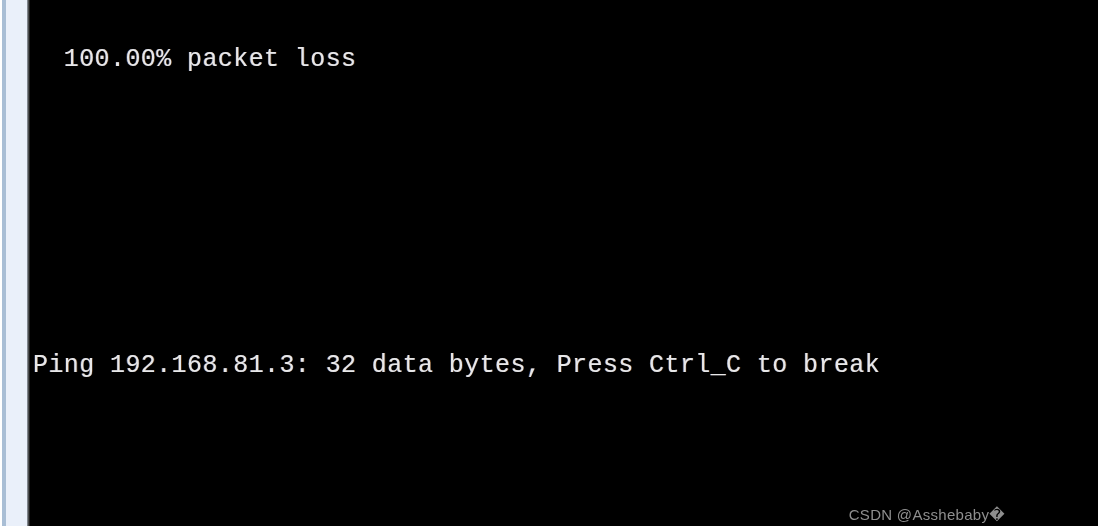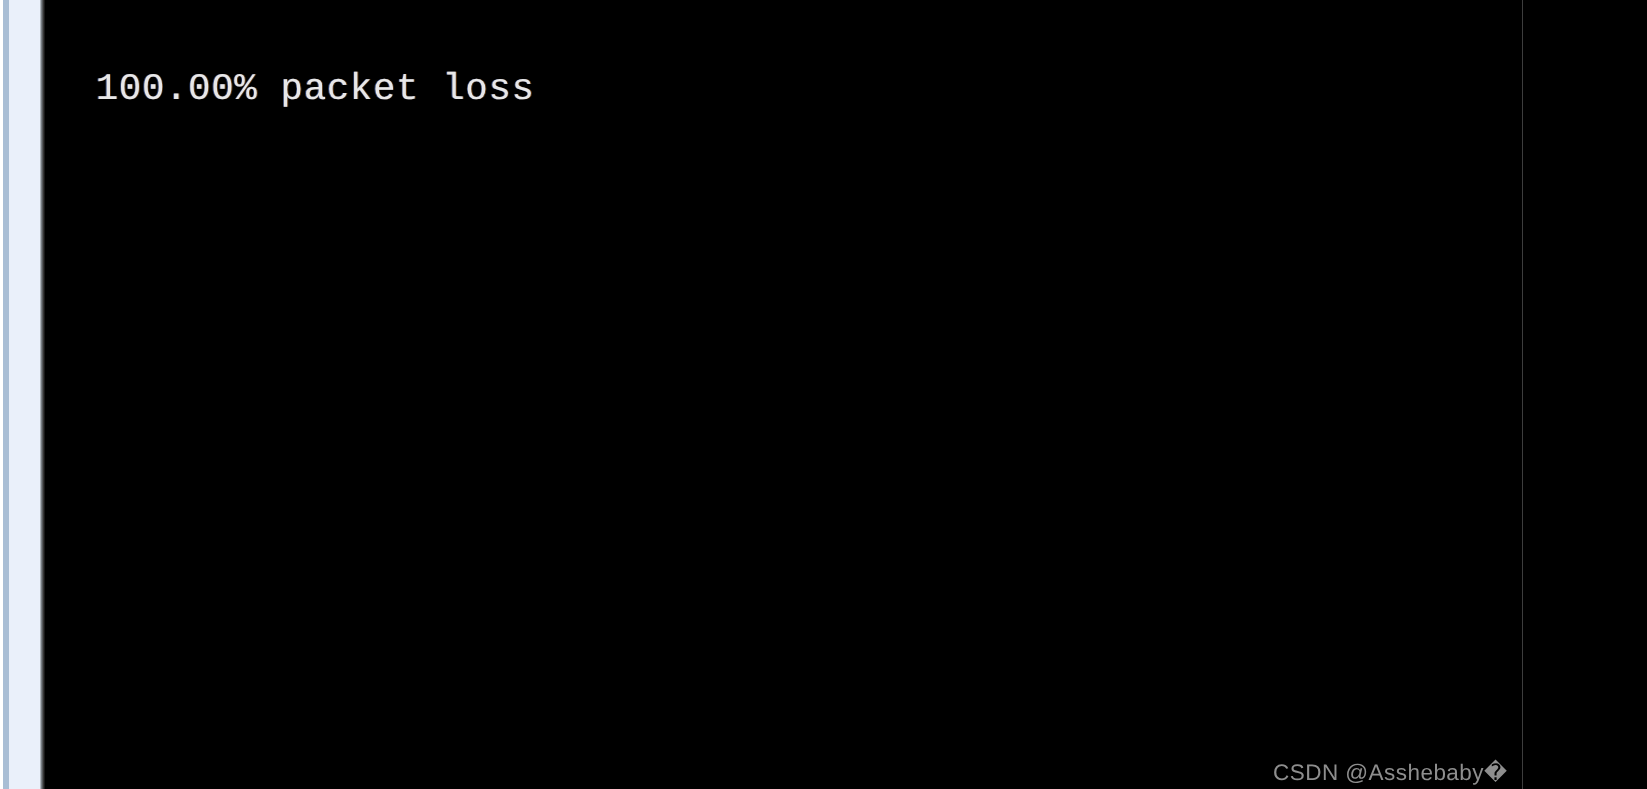--- a/index.html
+++ b/index.html
@@ -12,21 +12,21 @@
     height: 526px;
     overflow: hidden;
     font-family: "Liberation Mono", "DejaVu Sans Mono", monospace;
   }
 
   
   #app-window {
     position: relative;
     width: 1015px;
     height: 526px;
-    background: #a3a3a3;
+    background: #1d4ed8;
     overflow: hidden;
   }
 
   
   .chrome-left {
     position: absolute;
     top: 0;
     bottom: 0;
     left: 0;
     width: 30px;
@@ -93,20 +93,21 @@
     <div class="chrome-band-steel"></div>
     <div class="chrome-band-pale"></div>
     <div class="chrome-band-edge"></div>
   </div>
 
   <div id="terminal-screen">
     <div id="terminal-output">
       <span class="term-line">  100.00% packet loss</span>
       <span class="term-line blank"></span>
       <span class="term-line blank"></span>
+      <span class="term-line">Ping 192.168.81.3: 32 data bytes, Press Ctrl_C to break</span>
       
       
       
       
       
       
       
       
       
       

